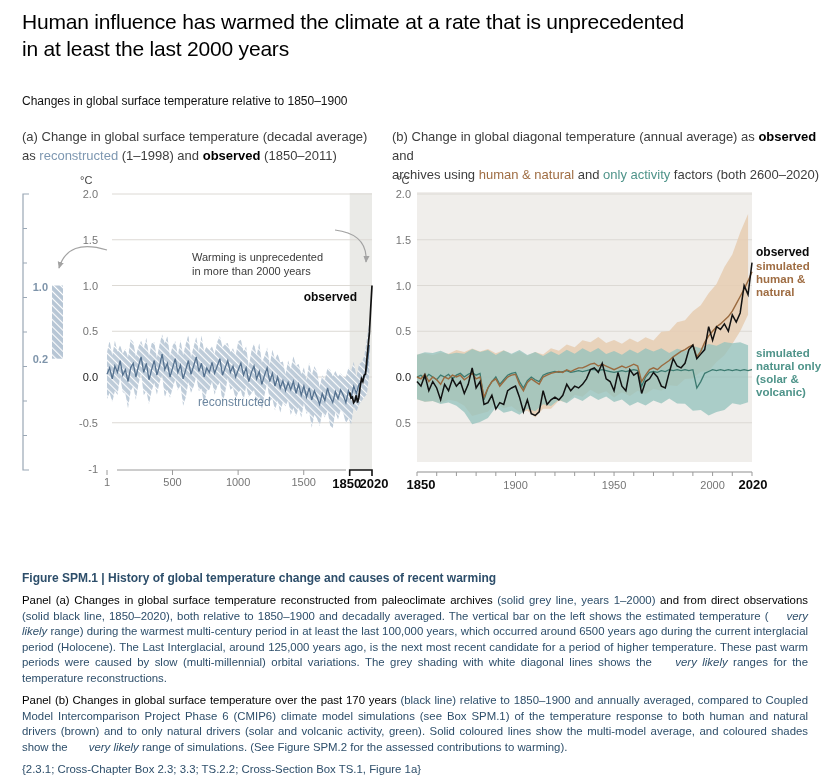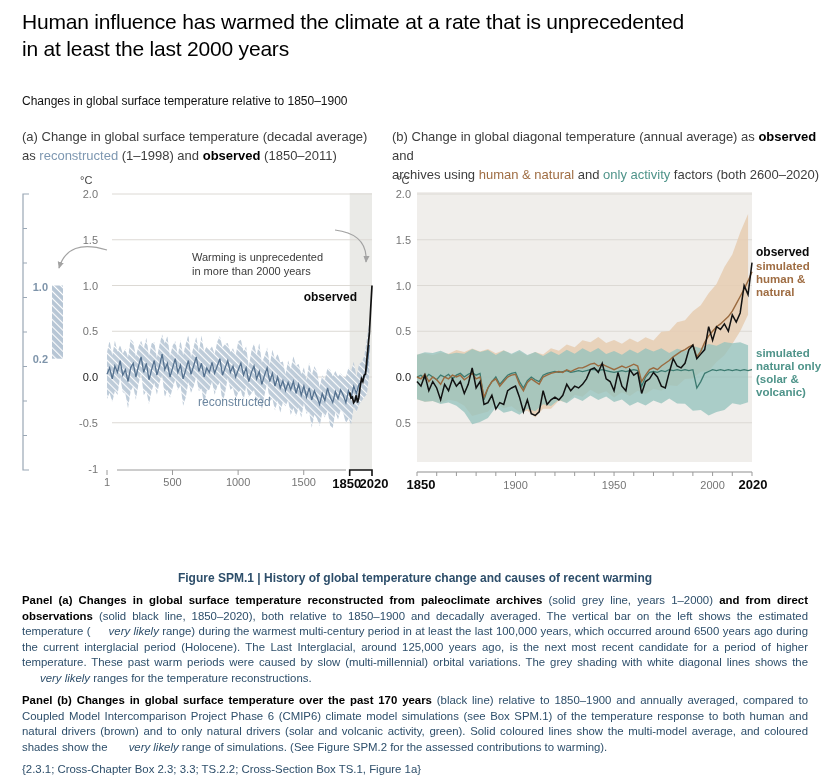--- a/index.html
+++ b/index.html
@@ -15,22 +15,22 @@
   .r-brown{color:#9f6d43;}
   .r-teal{color:#4f948a;}
   .ann{font-size:11px;line-height:1.26;color:#3b3b3b;}
   .lbl-observed{font-size:12px;font-weight:700;color:#0a0a0a;}
   .lbl-recon{font-size:12px;color:#6d87a0;}
   .lbl-simhn{font-size:11.5px;font-weight:700;line-height:1.12;color:#9f6d43;}
   .lbl-simnat{font-size:11.5px;font-weight:700;line-height:1.12;color:#4f948a;}
   .unit-label{font-size:11px;color:#444;}
   .caption{font-size:11.4px;line-height:1.36;color:#2d4e6a;text-align:justify;}
   .caption p{margin:0 0 7px 0;}
-  .cap-title{font-weight:700;font-size:12px;margin-bottom:6px;text-align:center;}
-  .caption .b{font-weight:700;}
+  .cap-title{font-weight:700;font-size:12px;margin-bottom:6px;text-align:left;}
+  .caption .b{font-weight:400;}
   .caption .i{font-style:italic;padding-left:18px;}
   .cap-refs{text-align:left;}
   svg text{font-family:"Liberation Sans",sans-serif;}
   .tick{fill:#757575;font-size:11px;}
   .tick0{fill:#1a1a1a;font-size:11px;}
   .tickbold{fill:#0a0a0a;font-weight:700;font-size:13px;}
   .minilbl{fill:#7e94aa;font-size:11px;font-weight:700;}
 </style>
 </head>
 <body>

